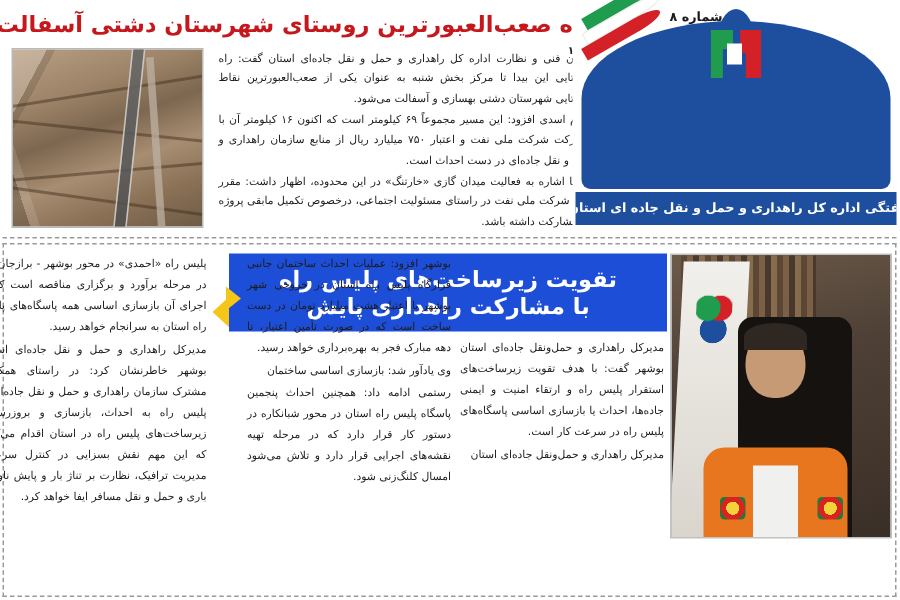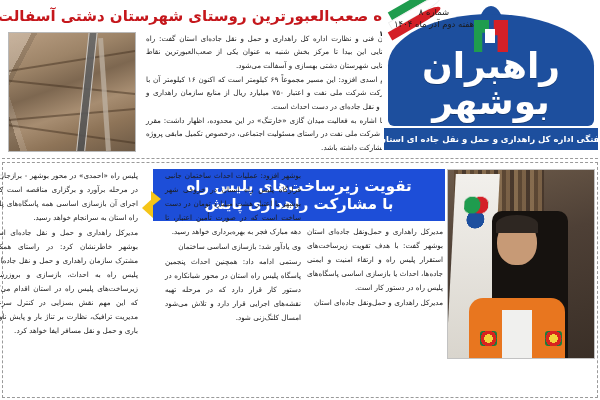--- a/index.html
+++ b/index.html
@@ -102,25 +102,25 @@
   .flag-ribbon .fr1 { top: 4px;  background: #1f9c4e; }
   .flag-ribbon .fr2 { top: 14px; background: #ffffff; box-shadow: 0 0 0 1px rgba(0,0,0,.07) inset; }
   .flag-ribbon .fr3 { top: 24px; background: #d42027; }
 
   
   .issue-info {
     position: absolute;
     right: 118px;
     top: 6px;
     width: 96px;
-    text-align: center;
+    text-align: right;
     line-height: 1.45;
     color: #1a1a1a;
     font-size: 8.5px;
-    font-weight: 400;
+    font-weight: 700;
     z-index: 5;
   }
 
   
   .logotype {
     position: absolute;
     left: 0; right: 0;
     top: 48px;
     text-align: center;
     color: #ffffff;
@@ -440,33 +440,31 @@
   <div class="masthead">
 
     <div class="flag-ribbon">
       <span class="fr1"></span>
         <span class="fr2"></span>
         <span class="fr3"></span>
     </div>
 
     <div class="issue-info">
       <div>شماره ۸</div>
-      <div>هفته دوم آذر ماه ۱۴۰۴</div>
     </div>
 
     <div class="dome-spire"></div>
     <div class="dome"></div>
 
     <div class="emblem">
       <span class="e-green"></span>
       <span class="e-red"></span>
       <span class="e-white"></span>
     </div>
 
-    <div class="logotype">راهبران بوشهر</div>
 
     <div class="strapline">نشریه هفتگی اداره کل راهداری و حمل و نقل جاده ای استان بوشهر</div>
   </div>
 
   <div class="divider"></div>
 
   <div class="story2">
 
     <div class="banner-wrap">
       <div class="banner-tail"></div>
@@ -484,21 +482,21 @@
       <div class="chair"></div>
       <div class="vest"></div>
       <div class="shirt"></div>
       <div class="vest-patch-l"></div>
       <div class="vest-patch-r"></div>
       <div class="head"></div>
       <div class="hair"></div>
     </div>
 
     <div class="col col-right">
-      <p>مدیرکل راهداری و حمل‌ونقل جاده‌ای استان بوشهر گفت: با هدف تقویت زیرساخت‌های استقرار پلیس راه و ارتقاء امنیت و ایمنی جاده‌ها، احداث یا بازسازی اساسی پاسگاه‌های پلیس راه در دستور کار است.</p>
+      <p>مدیرکل راهداری و حمل‌ونقل جاده‌ای استان بوشهر گفت: با هدف تقویت زیرساخت‌های استقرار پلیس راه و ارتقاء امنیت و ایمنی جاده‌ها، احداث یا بازسازی اساسی پاسگاه‌های پلیس راه در سرعت کار است.</p>
       <p>مدیرکل راهداری و حمل‌ونقل جاده‌ای استان</p>
     </div>
 
     <div class="col col-middle">
       <p>بوشهر افزود: عملیات احداث ساختمان جانبی قرارگاه پلیس راه استان در خروجی شهر بوشهر با اعتبار هشت میلیارد تومان در دست ساخت است که در صورت تأمین اعتبار، تا دهه مبارک فجر به بهره‌برداری خواهد رسید.</p>
       <p>وی یادآور شد: بازسازی اساسی ساختمان</p>
       <p>رستمی ادامه داد: همچنین احداث پنجمین پاسگاه پلیس راه استان در محور شبانکاره در دستور کار قرار دارد که در مرحله تهیه نقشه‌های اجرایی قرار دارد و تلاش می‌شود امسال کلنگ‌زنی شود.</p>
     </div>
 
     <div class="col col-left">

